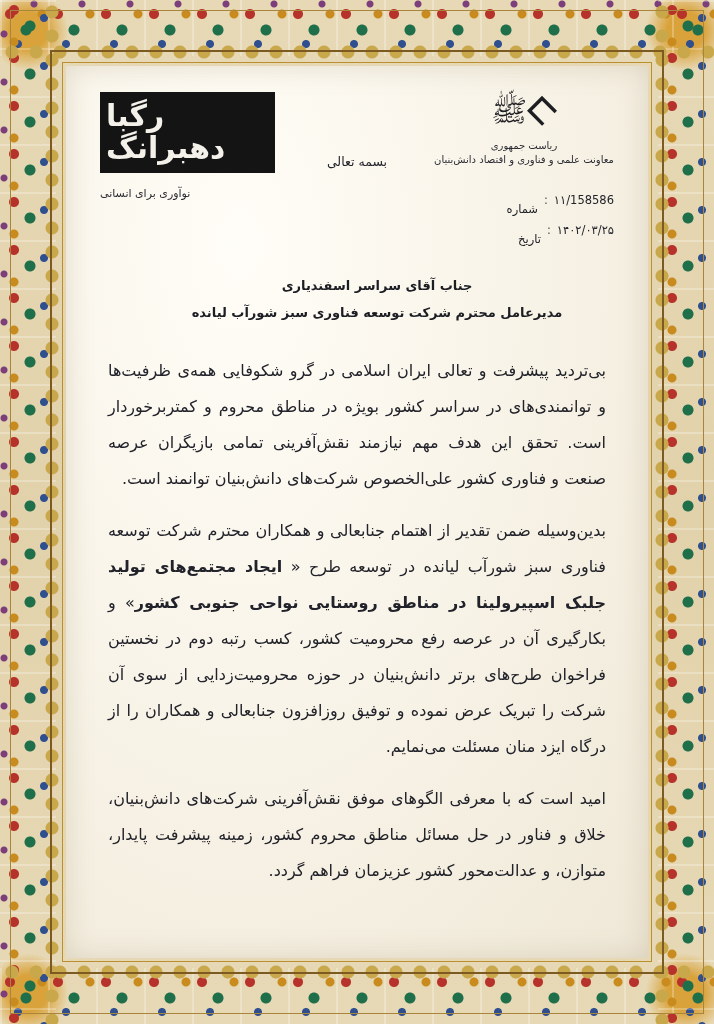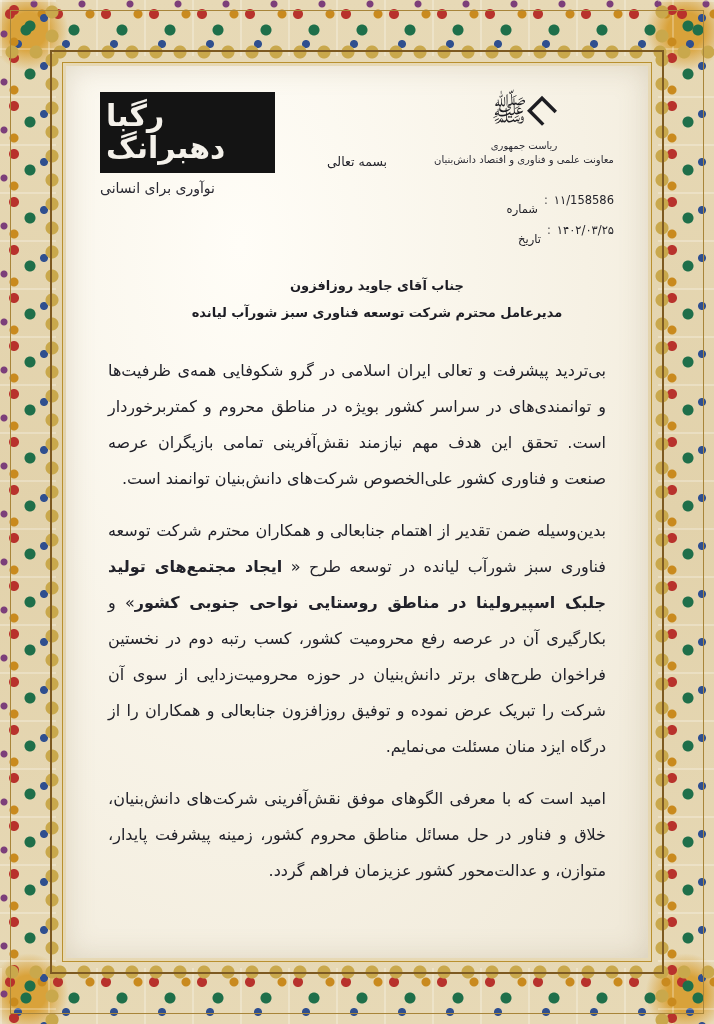--- a/index.html
+++ b/index.html
@@ -147,23 +147,23 @@
   .logo-box {
     background: #141414;
     color: #f4f1ea;
     padding: 8px 6px 10px 6px;
     font-size: 30px;
     font-weight: bold;
     letter-spacing: 1px;
     line-height: 1.05;
   }
   .logo-sub {
-    font-size: 14px;
+    font-size: 11px;
     color: #2a2a33;
-    margin-top: 7px;
+    margin-top: 14px;
     letter-spacing: .3px;
   }
 
   
   .besmele {
     text-align: center;
     font-size: 12.5px;
     margin-top: -34px;
     margin-bottom: 24px;
     color: #23232a;
@@ -285,21 +285,21 @@
           <span class="meta-label">شماره</span>
         </div>
         <div class="meta-row">
           <span class="meta-value">۱۴۰۲/۰۳/۲۵</span>
           <span class="meta-colon">:</span>
           <span class="meta-label">تاریخ</span>
         </div>
       </div>
 
       <div class="addressee">
-        <div>جناب آقای جاوید روزافزون</div>
+        <div>جناب آقای سراسر اسفندیاری</div>
         <div>مدیرعامل محترم شرکت توسعه فناوری سبز شورآب لیانده</div>
       </div>
 
       <div class="body-text">
         <p>بی‌تردید پیشرفت و تعالی ایران اسلامی در گرو شکوفایی همه‌ی ظرفیت‌ها و توانمندی‌های در سراسر کشور بویژه در مناطق محروم و کمتربرخوردار است. تحقق این هدف مهم نیازمند نقش‌آفرینی تمامی بازیگران عرصه صنعت و فناوری کشور علی‌الخصوص شرکت‌های دانش‌بنیان توانمند است.</p>
         <p>بدین‌وسیله ضمن تقدیر از اهتمام جنابعالی و همکاران محترم شرکت توسعه فناوری سبز شورآب لیانده در توسعه طرح « <span class="b">ایجاد مجتمع‌های تولید جلبک اسپیرولینا در مناطق روستایی نواحی جنوبی کشور</span>» و بکارگیری آن در عرصه رفع محرومیت کشور، کسب رتبه دوم در نخستین فراخوان طرح‌های برتر دانش‌بنیان در حوزه محرومیت‌زدایی از سوی آن شرکت را تبریک عرض نموده و توفیق روزافزون جنابعالی و همکاران را از درگاه ایزد منان مسئلت می‌نمایم.</p>
         <p>امید است که با معرفی الگوهای موفق نقش‌آفرینی شرکت‌های دانش‌بنیان، خلاق و فناور در حل مسائل مناطق محروم کشور، زمینه پیشرفت پایدار، متوازن، و عدالت‌محور کشور عزیزمان فراهم گردد.</p>
       </div>
 
 

